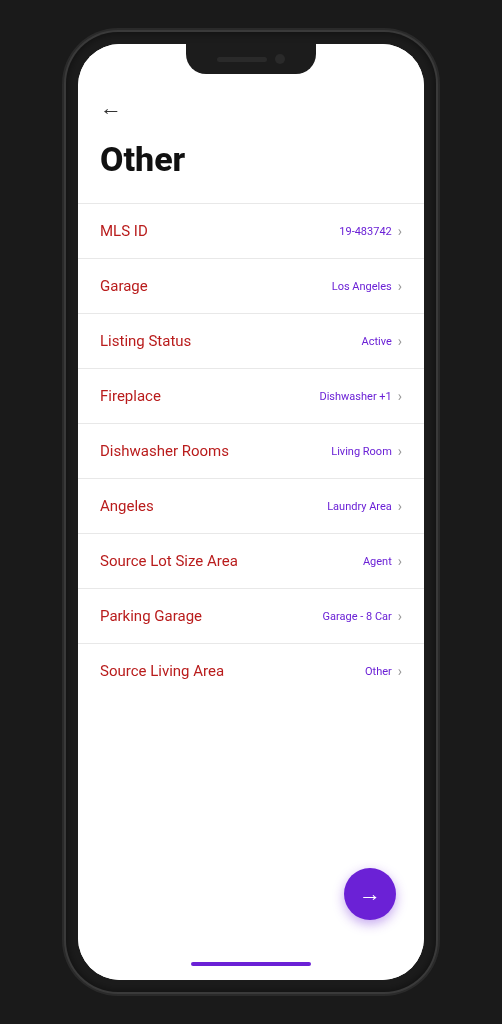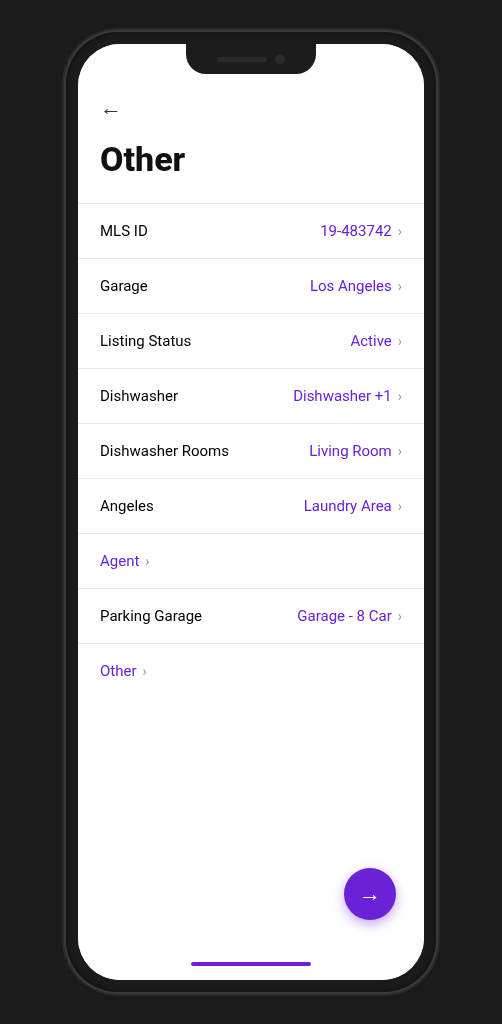--- a/index.html
+++ b/index.html
@@ -108,32 +108,32 @@
       display: flex;
       align-items: center;
       justify-content: space-between;
       padding: 18px 22px;
       border-top: 1px solid #e8e8e8;
       cursor: pointer;
     }
 
     .item-label {
       font-size: 15px;
-      color: #000000;
+      color: #b91c1c;
       font-weight: 400;
     }
 
     .item-value-wrapper {
       display: flex;
       align-items: center;
       gap: 4px;
     }
 
     .item-value {
-      font-size: 15px;
+      font-size: 11px;
       color: #6b21d6;
       font-weight: 400;
     }
 
     .chevron {
       font-size: 14px;
       color: #999;
       margin-left: 2px;
     }
 
@@ -208,54 +208,56 @@
               </div>
             </div>
             <div class="list-item">
               <span class="item-label">Listing Status</span>
               <div class="item-value-wrapper">
                 <span class="item-value">Active</span>
                 <span class="chevron">›</span>
               </div>
             </div>
             <div class="list-item">
-              <span class="item-label">Dishwasher</span>
+              <span class="item-label">Fireplace</span>
               <div class="item-value-wrapper">
                 <span class="item-value">Dishwasher +1</span>
                 <span class="chevron">›</span>
               </div>
             </div>
             <div class="list-item">
               <span class="item-label">Dishwasher Rooms</span>
               <div class="item-value-wrapper">
                 <span class="item-value">Living Room</span>
                 <span class="chevron">›</span>
               </div>
             </div>
             <div class="list-item">
               <span class="item-label">Angeles</span>
               <div class="item-value-wrapper">
                 <span class="item-value">Laundry Area</span>
                 <span class="chevron">›</span>
               </div>
             </div>
             <div class="list-item">
+              <span class="item-label">Source Lot Size Area</span>
               <div class="item-value-wrapper">
                 <span class="item-value">Agent</span>
                 <span class="chevron">›</span>
               </div>
             </div>
             <div class="list-item">
               <span class="item-label">Parking Garage</span>
               <div class="item-value-wrapper">
                 <span class="item-value">Garage - 8 Car</span>
                 <span class="chevron">›</span>
               </div>
             </div>
             <div class="list-item">
+              <span class="item-label">Source Living Area</span>
               <div class="item-value-wrapper">
                 <span class="item-value">Other</span>
                 <span class="chevron">›</span>
               </div>
             </div>
           </div>
       </div>
 
       <div class="fab-button">
         <span class="fab-arrow">→</span>

